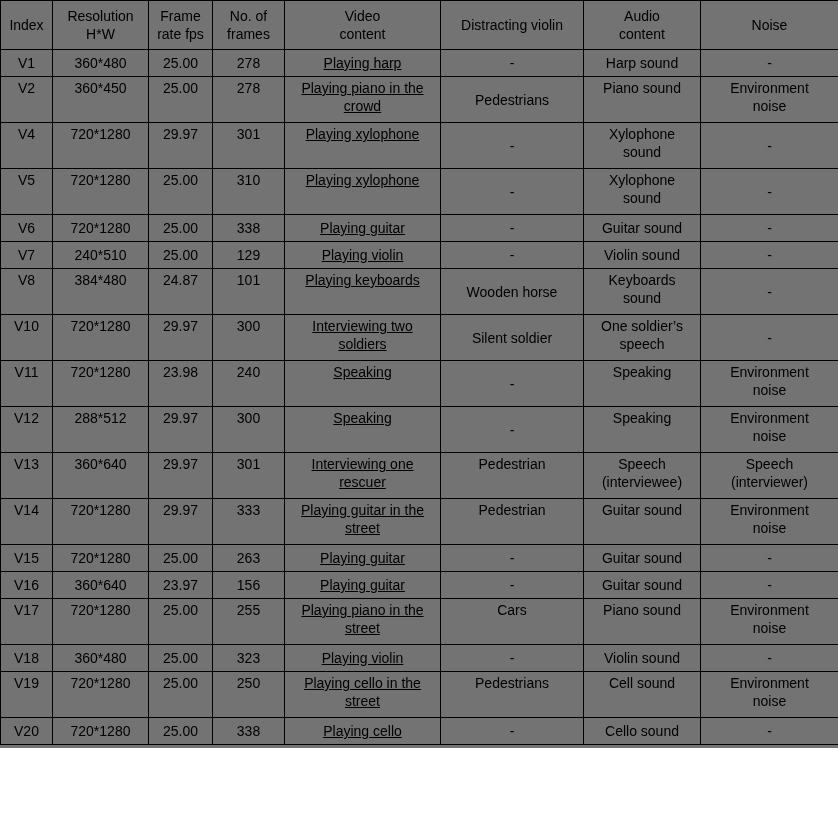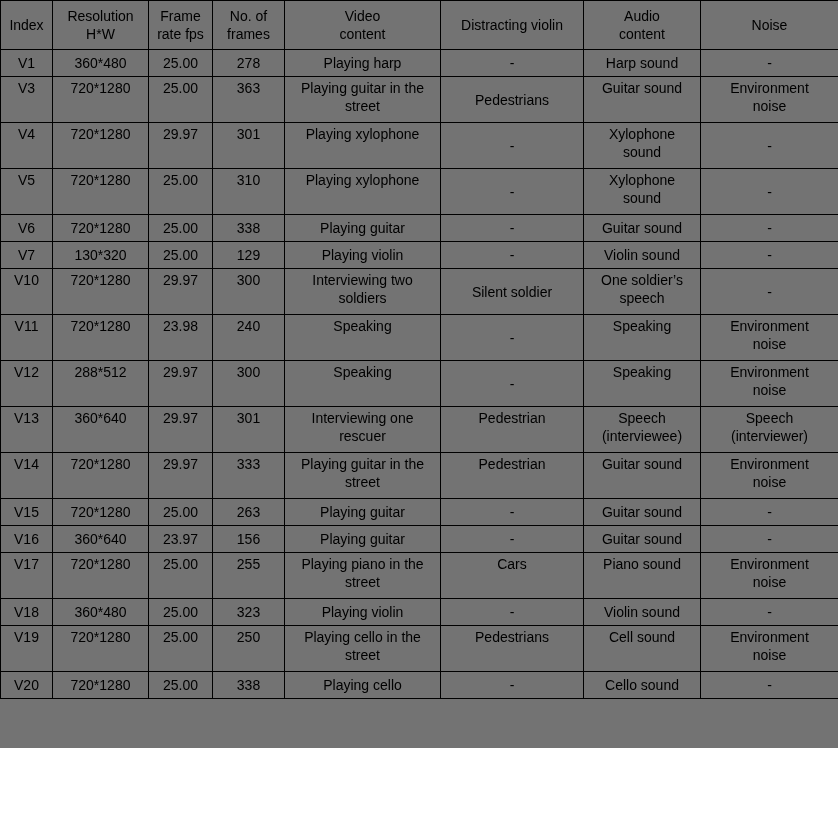--- a/index.html
+++ b/index.html
@@ -33,21 +33,21 @@
   }
   
   table.dataset thead th { vertical-align: middle; height: 44px; }
   
   table.dataset tbody td { vertical-align: top; }
   table.dataset tbody tr.short { height: 27px; }
   table.dataset tbody tr.tall  { height: 46px; }
   table.dataset tbody tr.short td { vertical-align: middle; }
   table.dataset tbody td.vm { vertical-align: middle; }
   
-  table.dataset td:nth-child(5) { padding: 2px 8px;  }
+  table.dataset td:nth-child(5) { padding: 2px 8px; text-decoration: underline;  }
   table.dataset td:nth-child(7) { padding: 2px 12px; }
   table.dataset td:nth-child(8) { padding: 2px 16px; }
 </style>
 </head>
 <body>
 
 <div class="page">
   <table class="dataset">
     <colgroup>
       <col style="width:52px">
@@ -76,27 +76,27 @@
           <td>V1</td>
           <td>360*480</td>
           <td>25.00</td>
           <td>278</td>
           <td>Playing harp</td>
           <td>-</td>
           <td>Harp sound</td>
           <td>-</td>
         </tr>
         <tr class="tall">
-          <td>V3</td>
-          <td>720*1280</td>
-          <td>25.00</td>
-          <td>363</td>
-          <td>Playing guitar in the street</td>
+          <td>V2</td>
+          <td>360*450</td>
+          <td>25.00</td>
+          <td>278</td>
+          <td>Playing piano in the crowd</td>
           <td class="vm">Pedestrians</td>
-          <td>Guitar sound</td>
+          <td>Piano sound</td>
           <td>Environment noise</td>
         </tr>
         <tr class="tall">
           <td>V4</td>
           <td>720*1280</td>
           <td>29.97</td>
           <td>301</td>
           <td>Playing xylophone</td>
           <td class="vm">-</td>
           <td>Xylophone sound</td>
@@ -117,27 +117,37 @@
           <td>720*1280</td>
           <td>25.00</td>
           <td>338</td>
           <td>Playing guitar</td>
           <td>-</td>
           <td>Guitar sound</td>
           <td>-</td>
         </tr>
         <tr class="short">
           <td>V7</td>
-          <td>130*320</td>
+          <td>240*510</td>
           <td>25.00</td>
           <td>129</td>
           <td>Playing violin</td>
           <td>-</td>
           <td>Violin sound</td>
           <td>-</td>
+        </tr>
+        <tr class="tall">
+          <td>V8</td>
+          <td>384*480</td>
+          <td>24.87</td>
+          <td>101</td>
+          <td>Playing keyboards</td>
+          <td class="vm">Wooden horse</td>
+          <td>Keyboards sound</td>
+          <td class="vm">-</td>
         </tr>
         <tr class="tall">
           <td>V10</td>
           <td>720*1280</td>
           <td>29.97</td>
           <td>300</td>
           <td>Interviewing two soldiers</td>
           <td class="vm">Silent soldier</td>
           <td>One soldier’s speech</td>
           <td class="vm">-</td>

